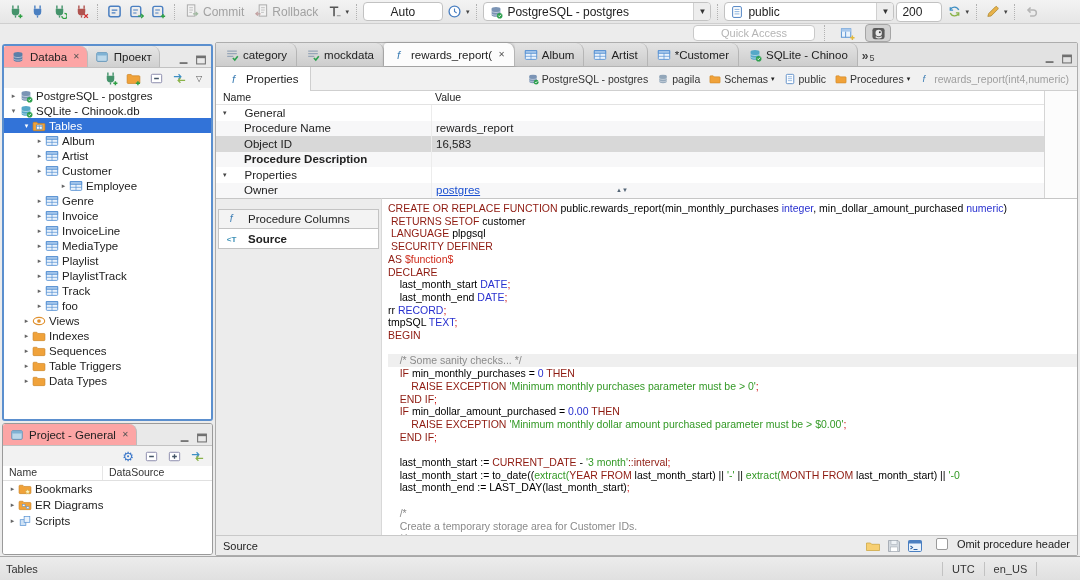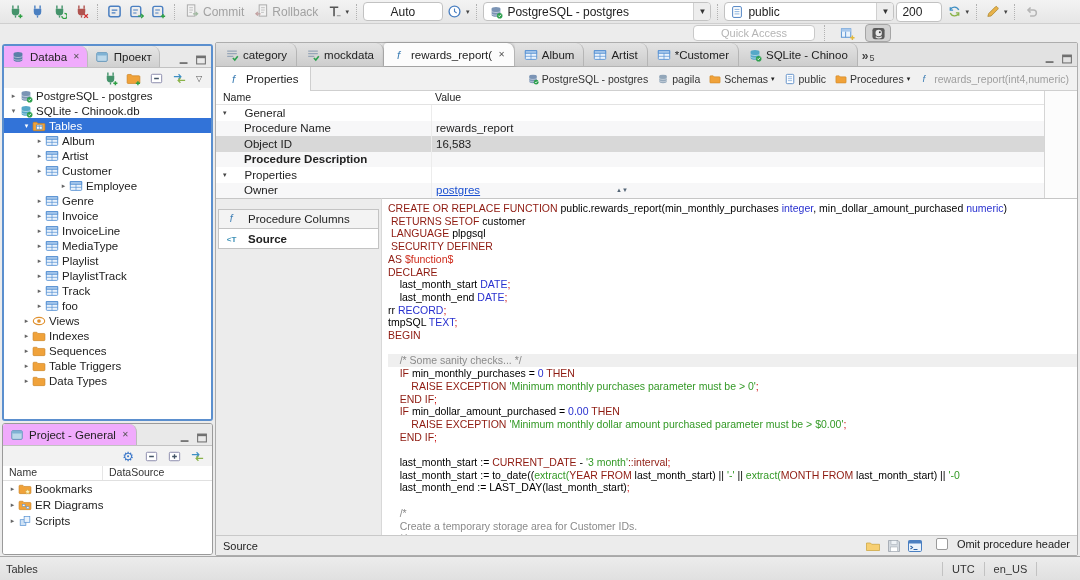--- a/index.html
+++ b/index.html
@@ -28,21 +28,21 @@
   .persp{width:26px;height:18px;border-radius:4px;display:inline-flex;align-items:center;justify-content:center;}
   .persp svg{width:15px;height:15px;}
   .persp.active{background:#d2d2d2;border:1px solid #a5a5a5;}
 
   
   .panel{position:absolute;display:flex;flex-direction:column;background:#f4f4f4;border-radius:3px;overflow:hidden;}
   .db-panel{left:2px;top:44px;width:211px;height:377px;border:2px solid #5b8fce;}
   .project-panel{left:2px;top:423px;width:211px;height:132px;border:1px solid #9a9a9a;}
   .ptab-row{height:22px;display:flex;align-items:flex-end;background:#e9e9e9;border-bottom:1px solid #c2c2c2;flex:none;}
   .ptab{display:flex;align-items:center;gap:4px;height:21px;padding:0 7px;font-size:11.5px;background:linear-gradient(#e6e6e6,#d0d0d0);border-right:1px solid #bcbcbc;border-radius:2px 8px 0 0;color:#222;white-space:nowrap;}
-  .ptab.active{background:#f0abfc;}
+  .ptab.active{background:#fca5a5;}
   .ptab .ticon{margin-right:1px;}
   .tclose{font-size:8px;color:#555;margin-left:2px;}
   .winbtns{margin-left:auto;display:flex;gap:1px;align-items:center;padding-right:2px;}
   .wbtn{width:16px;height:14px;display:inline-flex;}
   .wbtn svg{width:100%;height:100%;}
   .ptoolbar{height:20px;display:flex;justify-content:flex-end;align-items:center;gap:7px;padding:0 7px;background:#f2f2f2;flex:none;}
   .pic{width:16px;height:16px;display:inline-flex;align-items:center;justify-content:center;}
   .pic svg{width:15px;height:15px;}
   .vmenu{font-size:8px;color:#555;width:10px;}
   .gear-glyph{font-size:13px;color:#3b77c9;line-height:1;}

